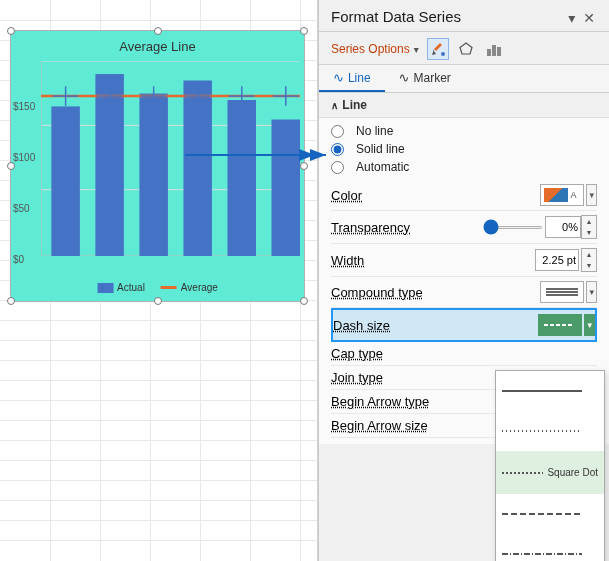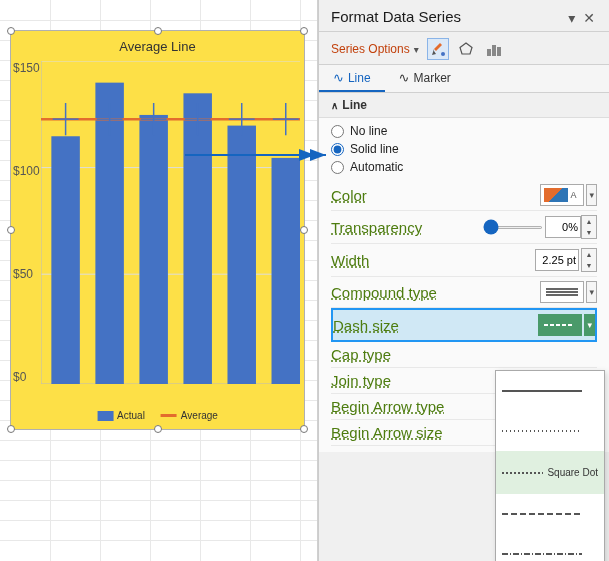--- a/index.html
+++ b/index.html
@@ -39,45 +39,46 @@
       width: 1px;
       background: #e8e8e8;
     }
 
     
     .chart-container {
       position: absolute;
       top: 30px;
       left: 10px;
       width: 295px;
-      height: 400px;
+      height: 272px;
       border: 1px solid #b0b0b0;
-      background: #fde047;
+      background: #5eead4;
     }
 
     .chart-selection-handle {
       position: absolute;
       width: 8px;
       height: 8px;
       background: #fff;
       border: 1px solid #777;
       border-radius: 50%;
     }
 
     .chart-title {
       text-align: center;
       font-size: 13px;
       font-weight: 500;
       margin-top: 8px;
       color: #333;
     }
 
     .y-label {
-      font-size: 12px;
+      font-size: 10px;
       color: #555;
+      margin-top: 40px;
     }
 
     .legend {
       position: absolute;
       bottom: 8px;
       left: 50%;
       transform: translateX(-50%);
       display: flex;
       gap: 16px;
       align-items: flex-end;
@@ -230,42 +231,42 @@
     .radio-group {
       display: flex;
       flex-direction: column;
       gap: 4px;
       margin-bottom: 6px;
     }
 
     .radio-item {
       display: flex;
       align-items: center;
-      gap: 6px;
+      gap: 12px;
       font-size: 12px;
       color: #222;
     }
 
     .radio-input {
       width: 13px;
       height: 13px;
       accent-color: #1565c0;
     }
 
     .property-row {
       display: flex;
       align-items: center;
       justify-content: space-between;
       padding: 4px 0;
       border-bottom: 1px solid #e8e8e8;
     }
 
     .property-label {
-      font-size: 15px;
-      color: #4d7c0f;
+      font-size: 13px;
+      color: #000000;
       text-decoration: underline dotted;
       text-align: right;
     }
 
     .property-control {
       display: flex;
       align-items: center;
       gap: 2px;
     }
 

